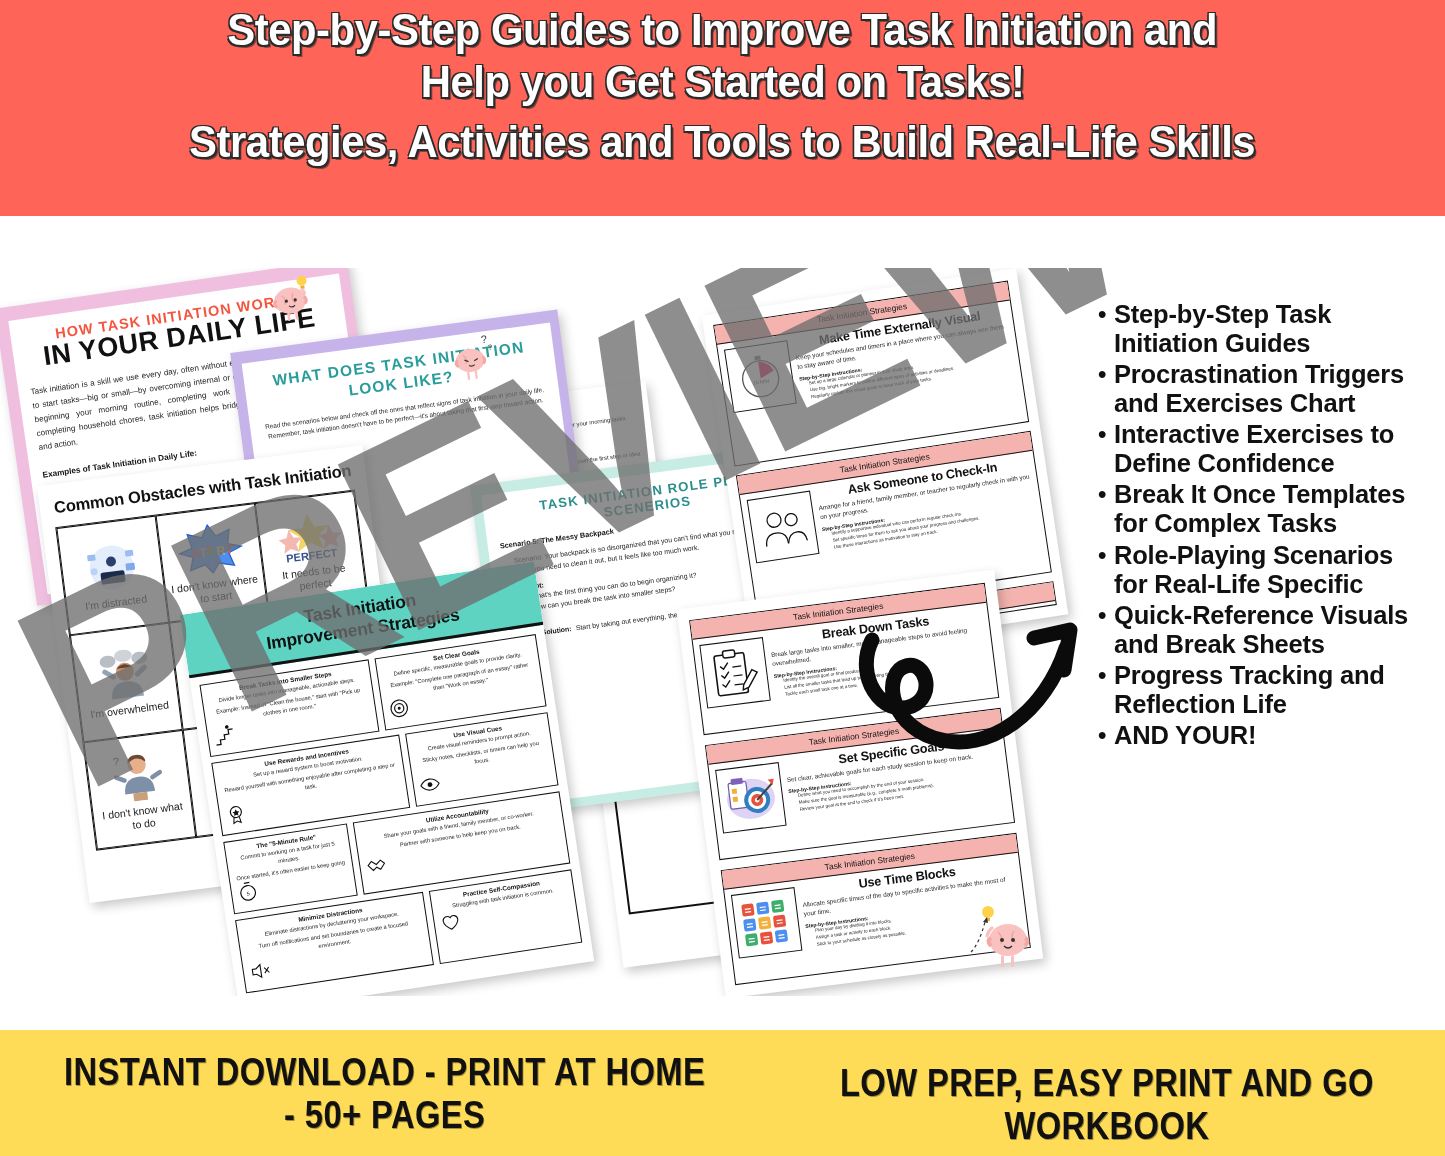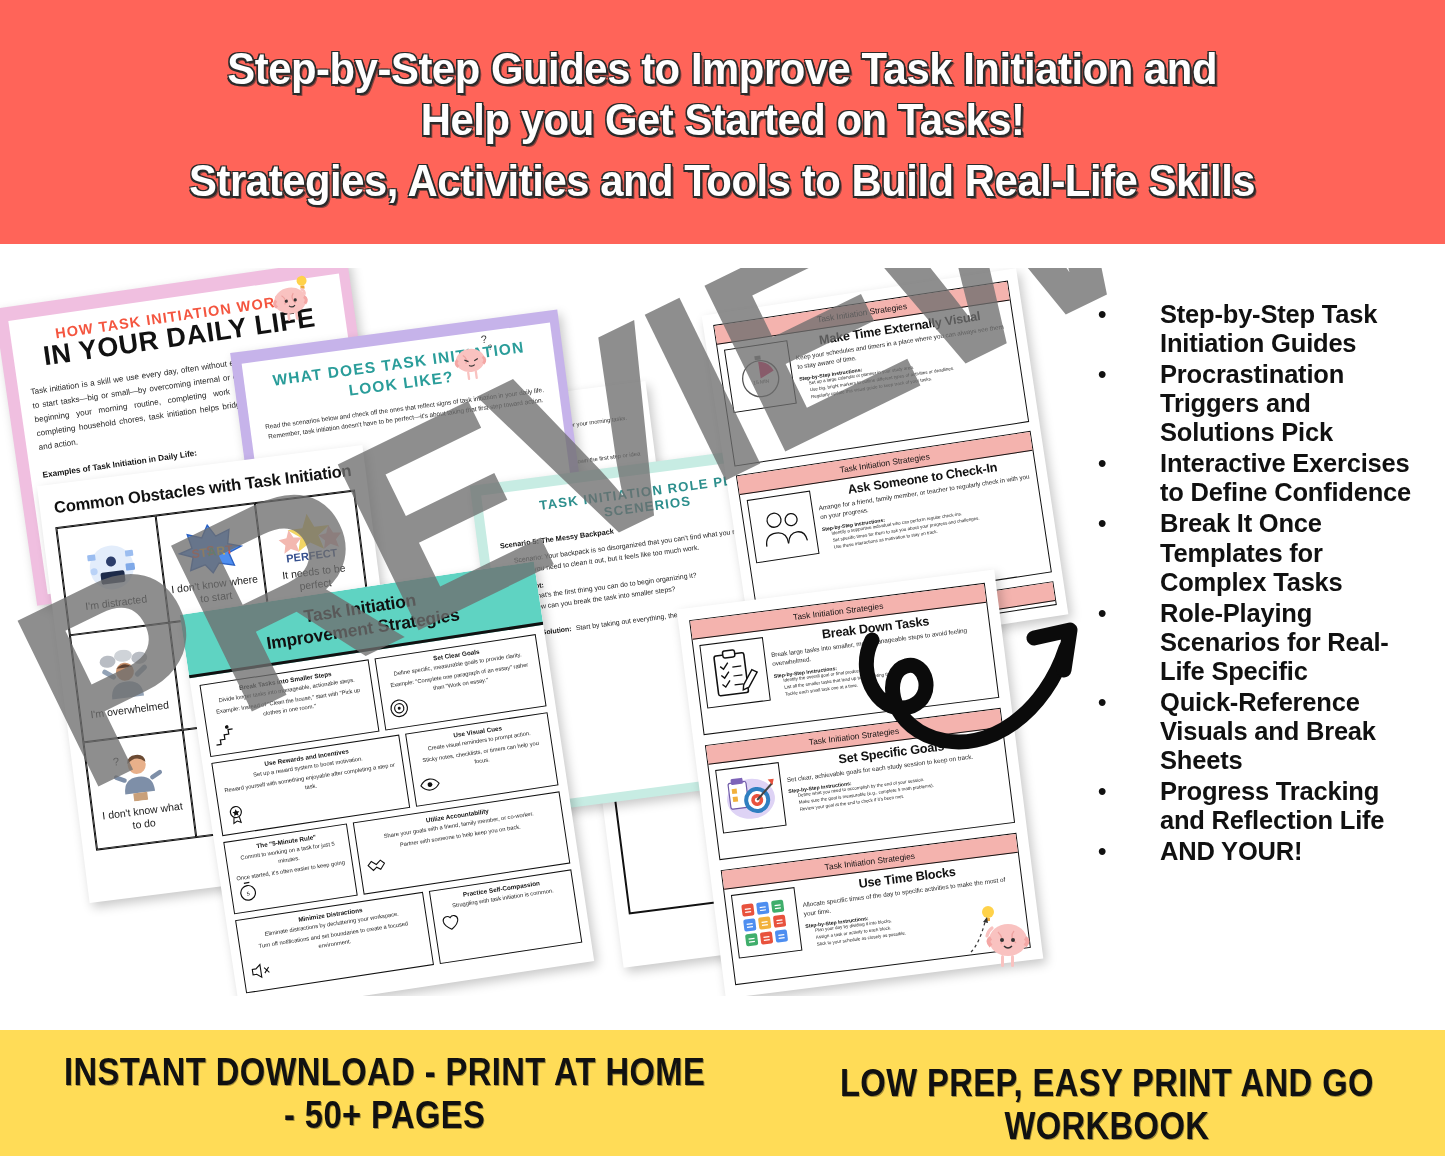--- a/index.html
+++ b/index.html
@@ -5,23 +5,23 @@
   * { box-sizing: border-box; margin: 0; padding: 0; }
   html, body {
     width: 1445px; height: 1156px;
     font-family: "Liberation Sans", sans-serif;
     background: #ffffff; overflow: hidden;
   }
   #page { position: relative; width: 1445px; height: 1156px; background:#fff; }
 
   
   .header {
-    position: absolute; left:0; top:0; width:1445px; height:244px;
+    position: absolute; left:0; top:0; width:1445px; height:216px;
     background:#ff6459;
-    display:flex; flex-direction:column; align-items:center; justify-content:center;
+    display:flex; flex-direction:column; align-items:center; 
     padding-top:6px;
   }
   .header-line {
     color:#ffffff;
     font-family:"Liberation Sans", sans-serif;
     font-weight:700; letter-spacing:-0.5px;
     text-align:center;
     line-height:1.08;
     transform: scaleX(0.93);
     text-shadow:
@@ -53,21 +53,21 @@
   
   .bullets {
     position:absolute; left:1098px; top:32px; width:320px;
   }
   .bullet {
     display:flex; align-items:flex-start;
     font-size:25.5px; font-weight:700; color:#111; line-height:1.14;
     letter-spacing:-0.2px; margin-bottom:2px;
   }
   .bullet .dot { flex:0 0 auto; width:16px; font-size:24px; line-height:1.14; }
-  .bullet .btxt { flex:1 1 auto;margin-left:46px; }
+  .bullet .btxt { flex:1 1 auto; }
 
   
   .paper {
     position:absolute; background:#ffffff;
     box-shadow: 3px 5px 11px rgba(0,0,0,0.22);
     overflow:hidden;
   }
 
   
   #sheet-daily {
@@ -657,21 +657,21 @@
       <path d="M24 28 q-4 3 -5 8" stroke="#f9c2c0" stroke-width="3.2" fill="none" stroke-linecap="round"></path>
     </svg>
 
     <div class="bullets">
       <div class="bullet">
           <span class="dot">•</span>
           <span class="btxt">Step-by-Step Task Initiation Guides</span>
         </div>
       <div class="bullet">
           <span class="dot">•</span>
-          <span class="btxt">Procrastination Triggers and Solutions Pick</span>
+          <span class="btxt">Procrastination Triggers and Exercises Chart</span>
         </div>
       <div class="bullet">
           <span class="dot">•</span>
           <span class="btxt">Interactive Exercises to Define Confidence</span>
         </div>
       <div class="bullet">
           <span class="dot">•</span>
           <span class="btxt">Break It Once Templates for Complex Tasks</span>
         </div>
       <div class="bullet">

